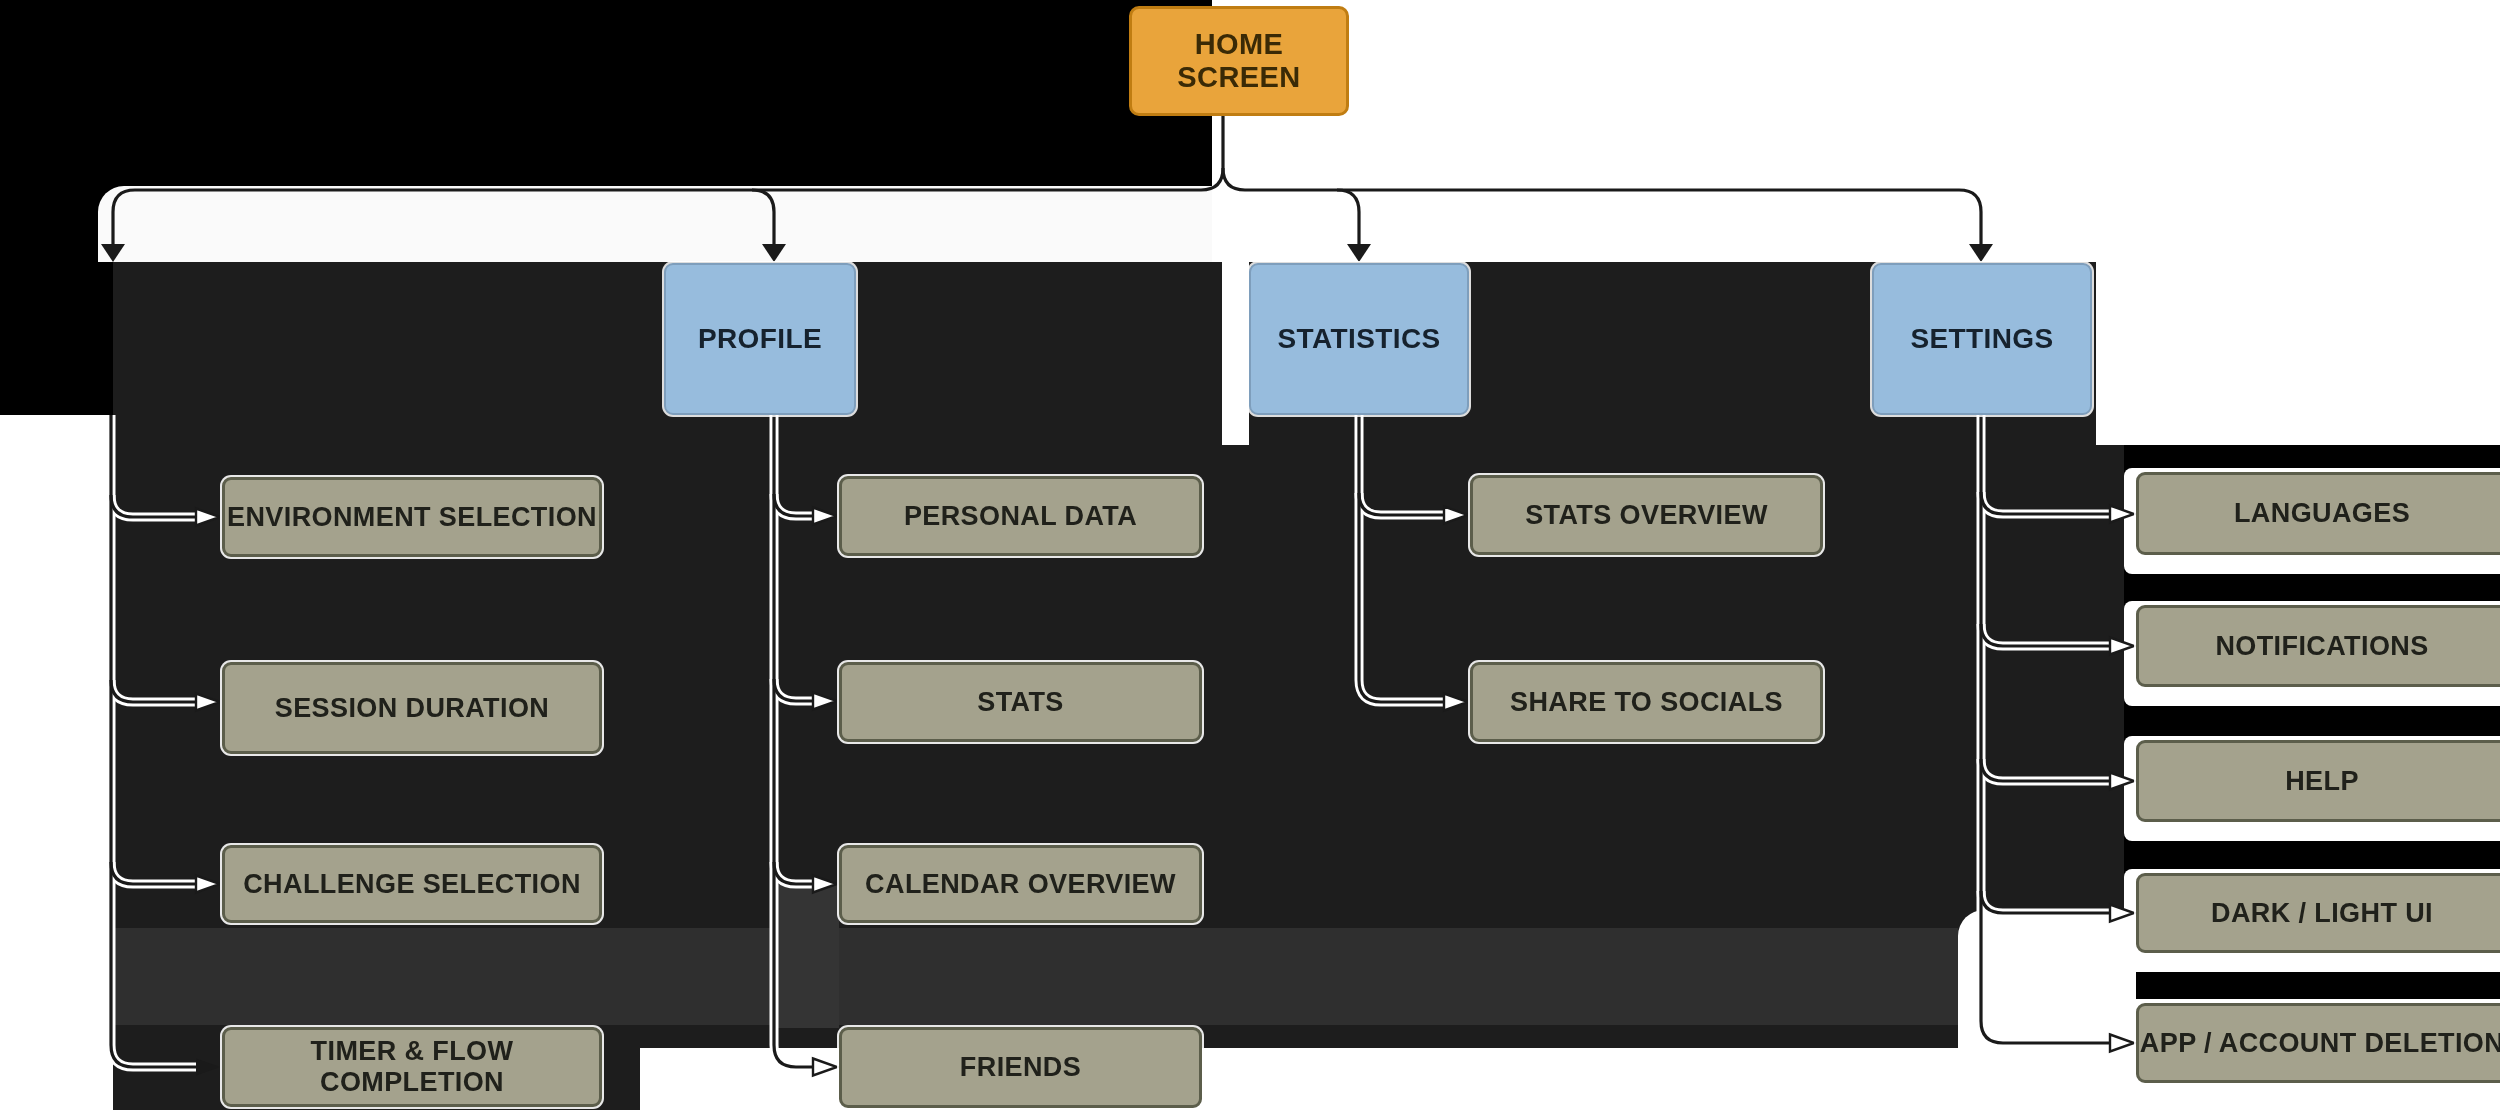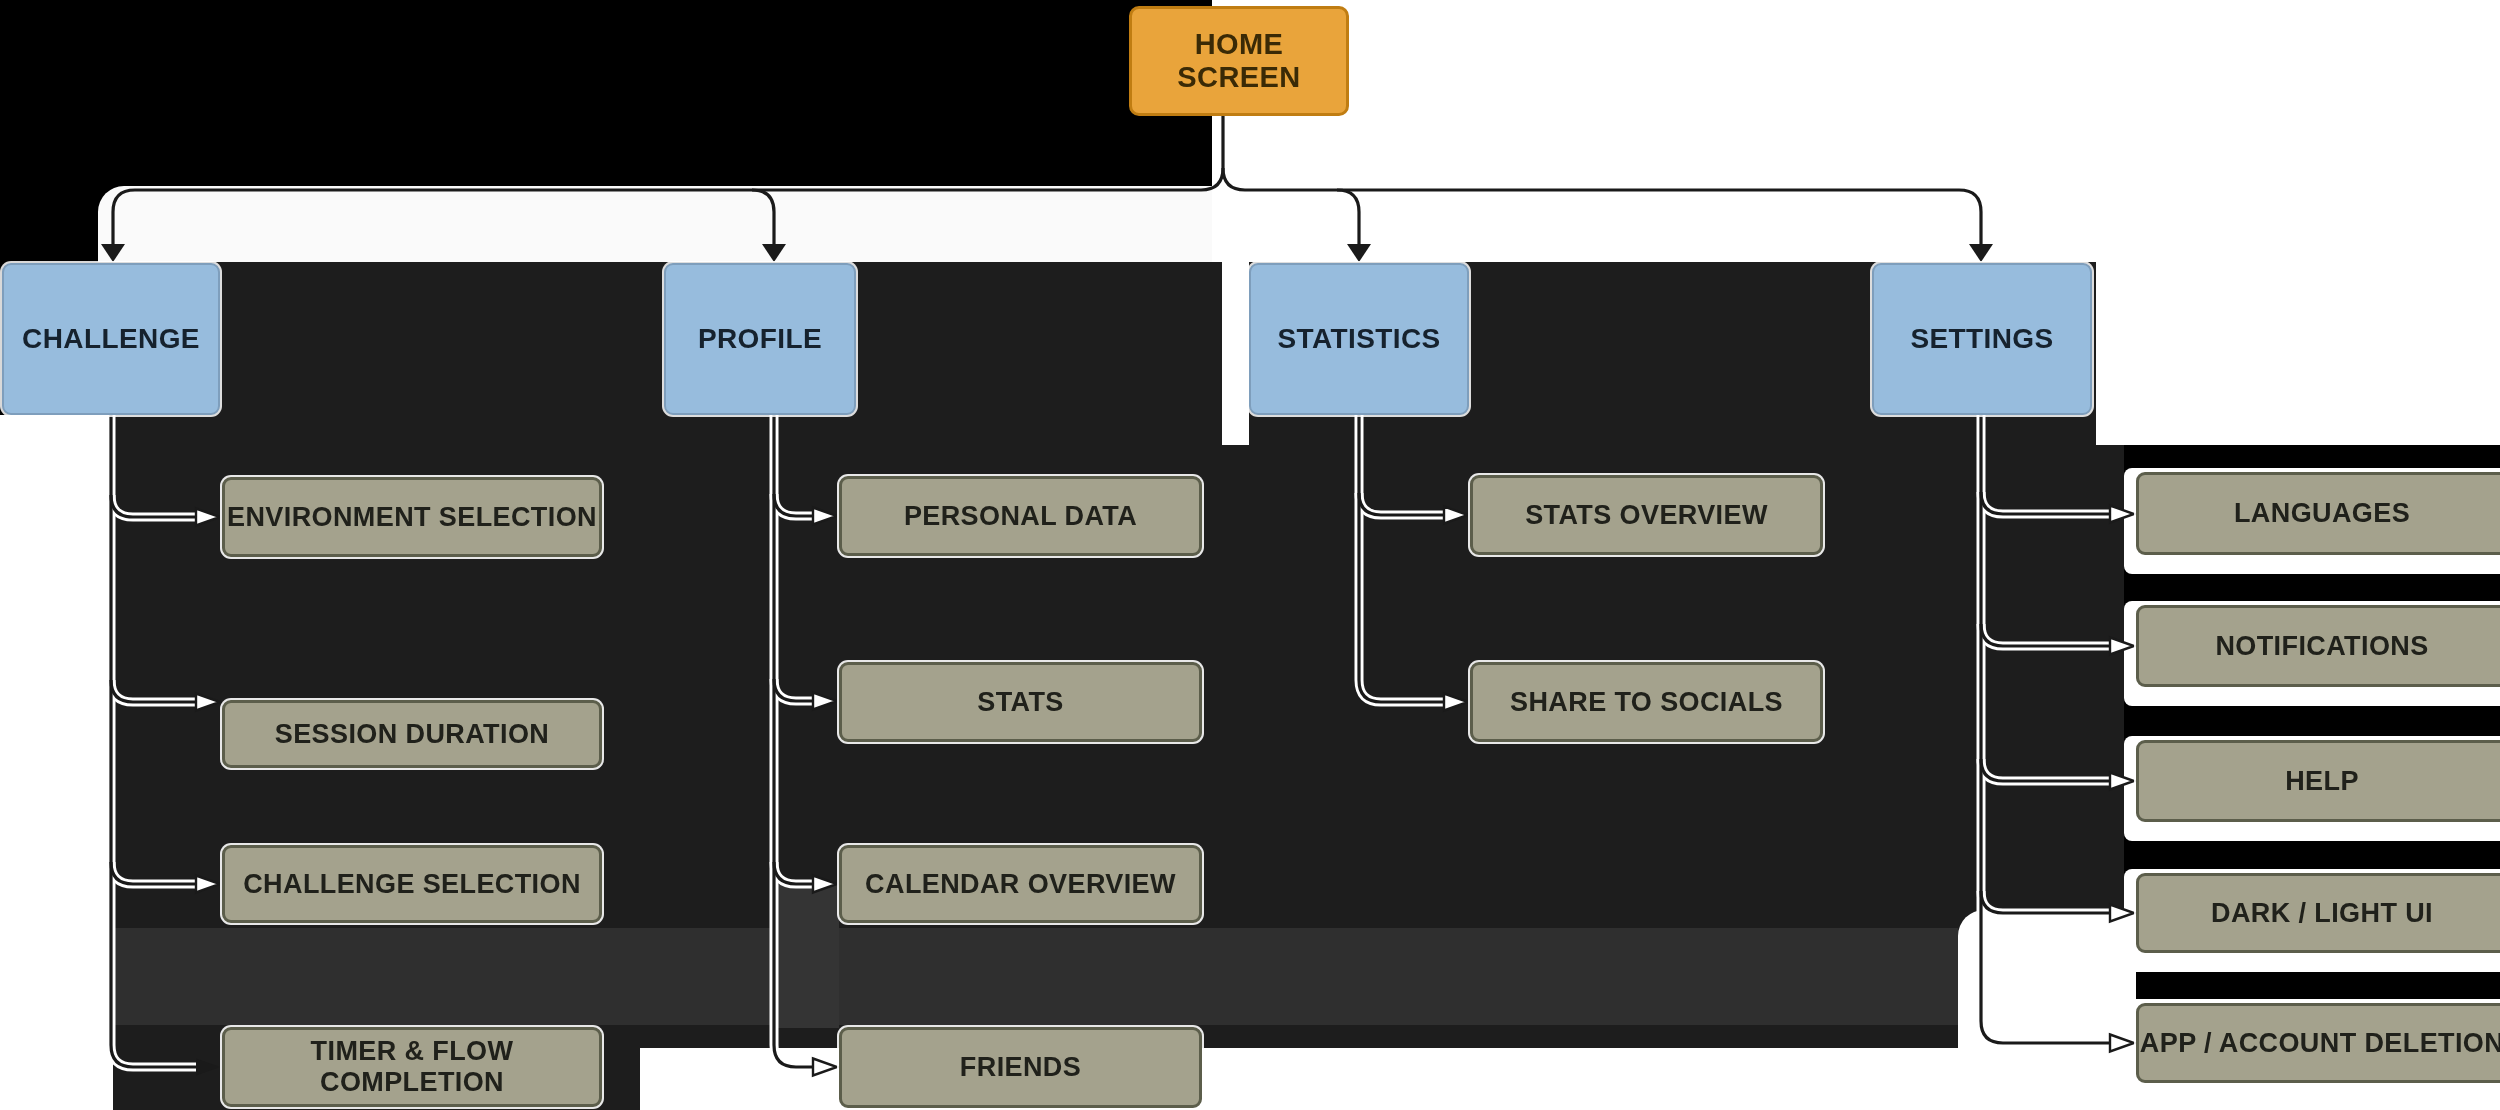--- a/index.html
+++ b/index.html
@@ -133,37 +133,34 @@
       <path class="arrow-open" d="M2110 772.5 L2134 781 L2110 789.5 Z"></path>
       <path class="arrow-open" d="M2110 904.5 L2134 913 L2110 921.5 Z"></path>
       <path class="arrow-open" d="M2110 1034.5 L2134 1043 L2110 1051.5 Z"></path>
     </g>
   </svg>
 
   <div class="box root" style="left:1113px;top:6px;width:220px;height:110px;margin-left:16px;">
     <span>HOME SCREEN</span>
   </div>
 
-  <div class="box parent" style="left:2px;top:263px;width:218px;height:152px;">
-    <span>CHALLENGE</span>
-  </div>
   <div class="box parent" style="left:664px;top:263px;width:192px;height:152px;">
     <span>PROFILE</span>
   </div>
   <div class="box parent" style="left:1249px;top:263px;width:220px;height:152px;">
     <span>STATISTICS</span>
   </div>
   <div class="box parent" style="left:1872px;top:263px;width:220px;height:152px;">
     <span>SETTINGS</span>
   </div>
 
   <div class="box child" style="left:222px;top:477px;width:380px;height:80px;">
     <span>ENVIRONMENT SELECTION</span>
   </div>
-  <div class="box child" style="left:222px;top:700px;width:380px;height:68px;">
+  <div class="box child" style="left:222px;top:662px;width:380px;height:92px;">
     <span>SESSION DURATION</span>
   </div>
   <div class="box child" style="left:222px;top:845px;width:380px;height:78px;">
     <span>CHALLENGE SELECTION</span>
   </div>
   <div class="box child" style="left:222px;top:1027px;width:380px;height:80px;">
     <span>TIMER &amp; FLOW COMPLETION</span>
   </div>
 
   <div class="box child" style="left:839px;top:476px;width:363px;height:80px;">

